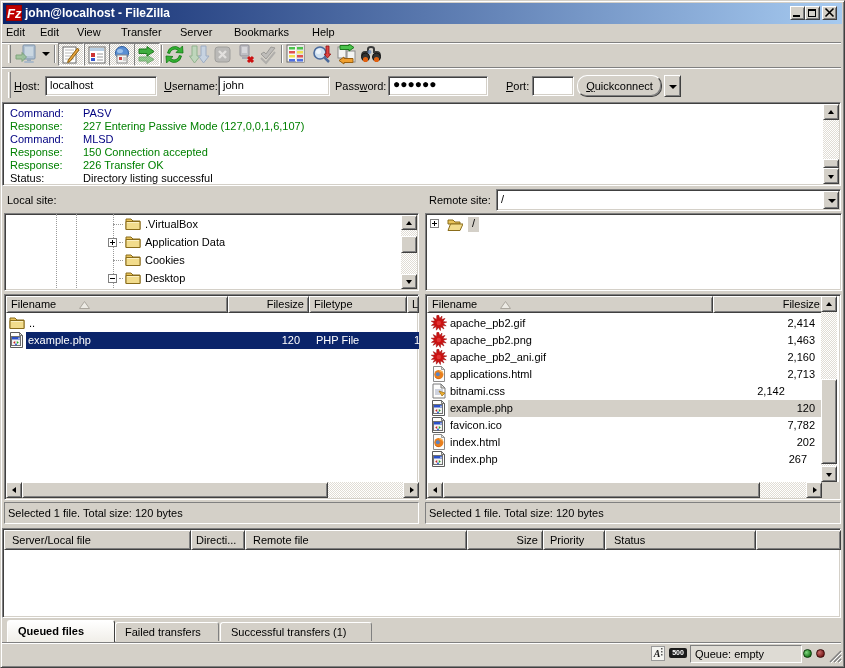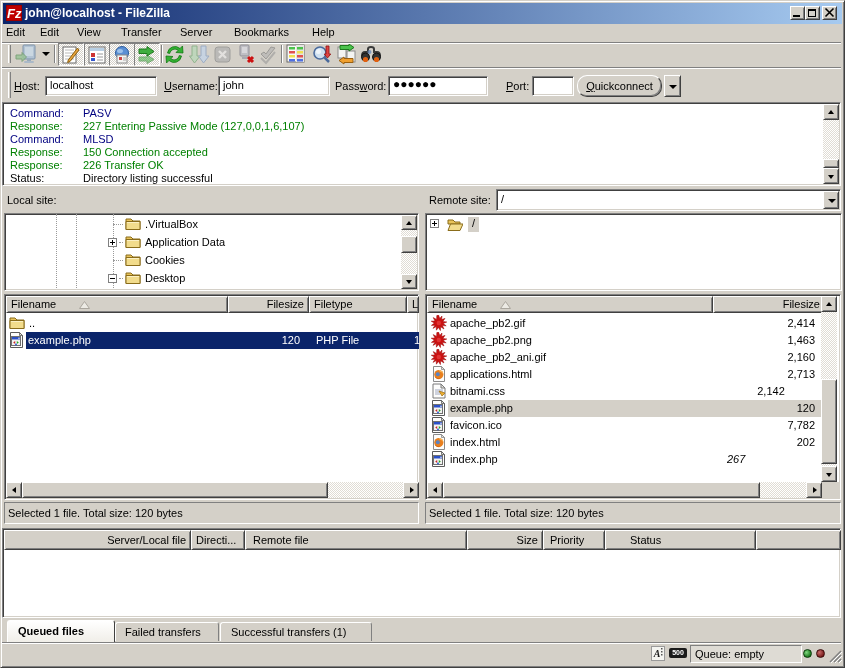--- a/index.html
+++ b/index.html
@@ -402,21 +402,21 @@
     <div class="abs" style="left:300px;top:104px;width:88px;text-align:right;">7,782</div>
     <svg class="abs" style="left:4px;top:119px;" width="16" height="16">
         <use href="#fficon"></use>
       </svg>
     <div class="abs" style="left:23px;top:121px;">index.html</div>
     <div class="abs" style="left:300px;top:121px;width:88px;text-align:right;">202</div>
     <svg class="abs" style="left:4px;top:136px;" width="16" height="16">
         <use href="#phpicon"></use>
       </svg>
     <div class="abs" style="left:23px;top:138px;">index.php</div>
-    <div class="abs" style="left:300px;top:138px;width:88px;font-style:italic;">267</div>
+    <div class="abs" style="left:292px;top:138px;width:88px;text-align:right;">267</div>
   </div>
   <div class="abs" style="right:3px;top:1px;width:16px;height:188px;background-image:conic-gradient(#ffffff 25%,#e0dcd4 0 50%,#ffffff 0 75%,#e0dcd4 0);background-size:2px 2px;">
     <div class="sb-btn" style="left:0;top:0;width:16px;height:16px;">
         <div class="arr" style="left:4px;top:5px;border-left:3.5px solid transparent;border-right:3.5px solid transparent;border-bottom:4px solid #000;"></div>
       </div>
     <div class="sb-btn" style="left:0;top:83px;width:16px;height:85px;"></div>
     <div class="sb-btn" style="left:0;top:170px;width:16px;height:16px;">
         <div class="arr" style="left:4px;top:6px;border-left:3.5px solid transparent;border-right:3.5px solid transparent;border-top:4px solid #000;"></div>
       </div>
   </div>
@@ -432,26 +432,26 @@
   </div>
 </div>
 <div class="abs" style="left:4px;top:502px;width:415px;height:22px;border:1px solid;border-color:#808080 #ffffff #ffffff #808080;">
   <div class="abs" style="left:3px;top:4px;">Selected 1 file. Total size: 120 bytes</div>
 </div>
 <div class="abs" style="left:425px;top:502px;width:416px;height:22px;border:1px solid;border-color:#808080 #ffffff #ffffff #808080;">
   <div class="abs" style="left:3px;top:4px;">Selected 1 file. Total size: 120 bytes</div>
 </div>
 <div class="abs sunken" style="left:2px;top:528px;width:839px;height:90px;background:#ffffff;">
   <div class="abs" style="left:1px;top:1px;width:837px;height:20px;">
-    <div class="hdrcell" style="left:0;width:187px;height:20px;line-height:18px;padding-left:7px;text-align:right;">Server/Local file</div>
+    <div class="hdrcell" style="left:0;width:187px;height:20px;line-height:18px;padding-left:7px;">Server/Local file</div>
     <div class="hdrcell" style="left:187px;width:54px;height:20px;line-height:18px;">Directi...</div>
     <div class="hdrcell" style="left:241px;width:222px;height:20px;line-height:18px;padding-left:7px;">Remote file</div>
     <div class="hdrcell" style="left:463px;width:76px;height:20px;line-height:18px;text-align:right;">Size</div>
     <div class="hdrcell" style="left:539px;width:62px;height:20px;line-height:18px;padding-left:6px;">Priority</div>
-    <div class="hdrcell" style="left:601px;width:151px;height:20px;line-height:18px;padding-left:24px;">Status</div>
+    <div class="hdrcell" style="left:601px;width:151px;height:20px;line-height:18px;padding-left:8px;">Status</div>
     <div class="hdrcell" style="left:752px;width:85px;height:20px;line-height:18px;"></div>
   </div>
 </div>
 <div class="abs" style="left:3px;top:618px;width:839px;height:24px;">
   <div class="abs" style="left:4px;top:2px;width:108px;height:22px;background:linear-gradient(#ffffff,#f0eee8);border:1px solid;border-color:#ffffff #404040 #808080 #ffffff;border-bottom:none;font-weight:bold;padding-left:10px;line-height:20px;border-radius:3px 3px 0 0;">Queued files</div>
   <div class="abs" style="left:112px;top:4px;width:104px;height:19px;background:#d4d0c8;border:1px solid;border-color:#ffffff #808080 #808080 #ffffff;border-bottom:none;padding-left:9px;line-height:18px;border-radius:3px 3px 0 0;">Failed transfers</div>
   <div class="abs" style="left:217px;top:4px;width:152px;height:19px;background:#d4d0c8;border:1px solid;border-color:#ffffff #808080 #808080 #ffffff;border-bottom:none;padding-left:10px;line-height:18px;border-radius:3px 3px 0 0;">Successful transfers (1)</div>
 </div>
 <div class="abs" style="left:2px;top:642px;width:839px;height:23px;border-top:1px solid #808080;box-shadow:inset 0 1px 0 #ffffff;">
   <svg class="abs" style="left:649px;top:3px;" width="14" height="15" viewBox="0 0 14 15">

